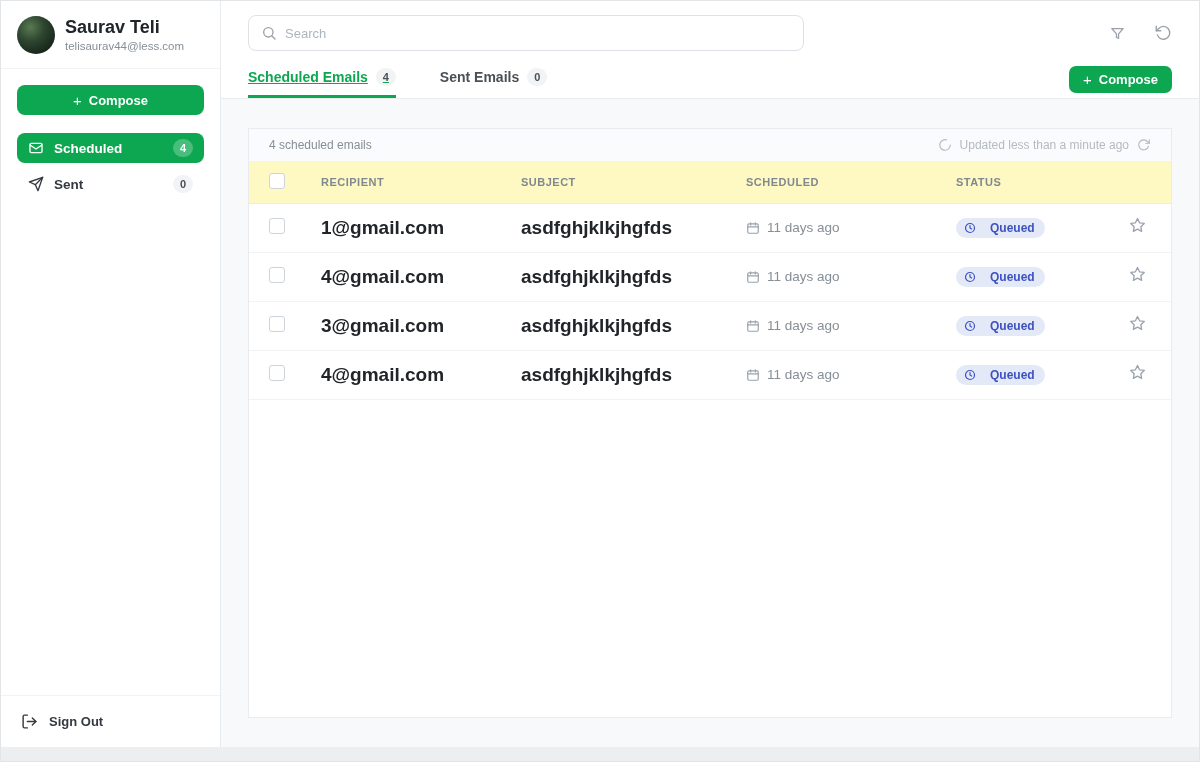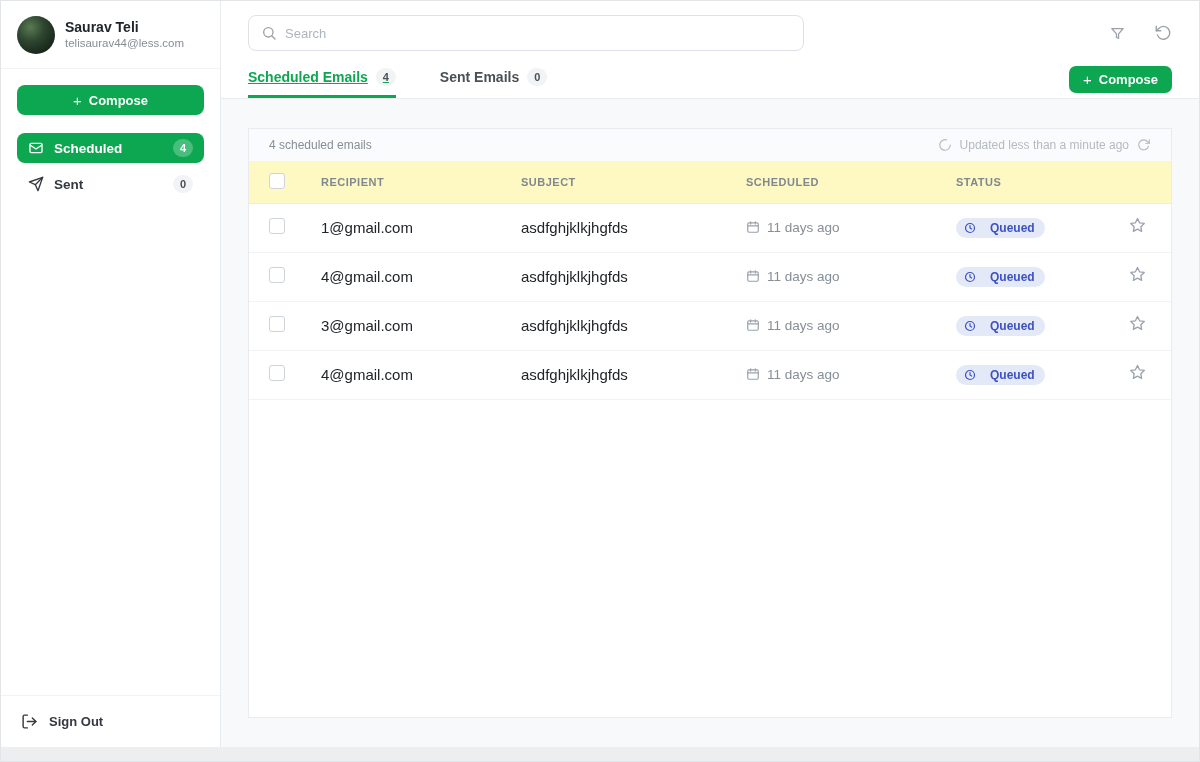--- a/index.html
+++ b/index.html
@@ -26,21 +26,21 @@
   
   .sidebar{
     width:220px;background:#fff;border-right:1px solid var(--border);
     display:flex;flex-direction:column;flex-shrink:0;
   }
   .profile{display:flex;align-items:center;gap:10px;padding:15px 16px 14px;border-bottom:1px solid var(--border-light);}
   .avatar{
     width:38px;height:38px;border-radius:50%;flex-shrink:0;
     background:radial-gradient(circle at 35% 30%, #5a7a52 0%, #2e4630 38%, #131f16 85%);
   }
-  .profile-name{font-size:14px;font-weight:bold;color:var(--txt-dark);line-height:1.25;}
+  .profile-name{font-size:18px;font-weight:bold;color:var(--txt-dark);line-height:1.25;}
   .profile-email{font-size:11.5px;color:var(--txt-gray);line-height:1.3;}
   .compose-side{
     margin:16px 16px 18px;height:30px;border:none;border-radius:8px;
     background:var(--green);color:#fff;font-size:13px;font-weight:bold;
     display:flex;align-items:center;justify-content:center;gap:7px;cursor:pointer;
     font-family:inherit;
   }
   .plus{font-size:15px;font-weight:normal;line-height:1;}
   .nav{display:flex;flex-direction:column;gap:6px;padding:0 16px;}
   .nav-item{
@@ -120,23 +120,23 @@
     text-align:left;font-size:11px;font-weight:bold;color:#81888f;
     text-transform:uppercase;letter-spacing:.5px;border-bottom:1px solid var(--border);
   }
   tbody tr{height:49px;border-bottom:1px solid var(--border-light);}
   td{vertical-align:middle;}
   .cell-check{padding-left:20px;}
   .checkbox{
     width:16px;height:16px;border:1.5px solid #ced4da;border-radius:3px;
     display:inline-block;background:#fff;cursor:pointer;
   }
-  .cell-recipient,.cell-subject{font-size:15px;font-weight:normal;color:var(--txt-dark);}
+  .cell-recipient,.cell-subject{font-size:19px;font-weight:bold;color:var(--txt-dark);}
   .cell-scheduled{font-size:13.5px;color:var(--txt-gray);}
-  .sched-inner{display:flex;gap:7px;}
+  .sched-inner{display:flex;align-items:center;gap:7px;}
   .status-badge{
     display:inline-flex;align-items:center;gap:14px;
     background:var(--badge-bg);color:var(--badge-text);
     font-size:12px;font-weight:bold;border-radius:11px;padding:3px 10px 3px 8px;
   }
   .cell-star{text-align:right;padding-right:24px;}
   .star{cursor:pointer;color:#9ca3af;}
 </style>
 </head>
 <body>

